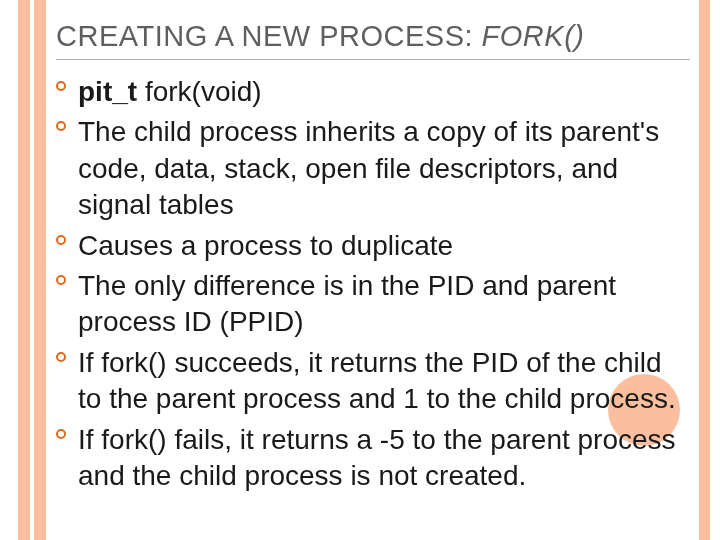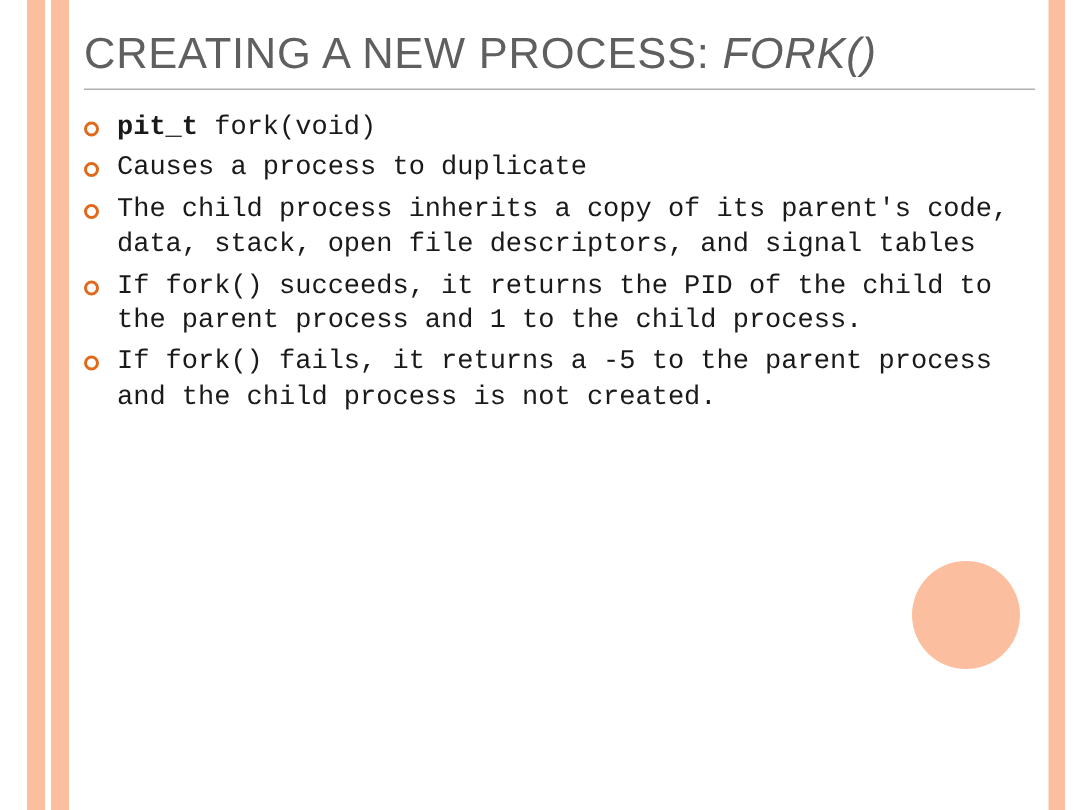--- a/index.html
+++ b/index.html
@@ -53,25 +53,25 @@
   }
   .title .italic { font-style: italic; }
   ul.bullets {
     list-style: none;
     margin: 0;
     padding: 0 6px 0 0;
   }
   ul.bullets li {
     position: relative;
     padding-left: 22px;
-    font-size: 18px;
+    font-size: 28px;
     line-height: 1.3;
     color: #1a1a1a;
     margin: 2px 0 4px 0;
-    font-family: Liberation Mono, monospace;
+    font-family: Liberation Sans, sans-serif;
   }
   ul.bullets li::before {
     content: "";
     position: absolute;
     left: 0;
     top: 7px;
     width: 10px;
     height: 10px;
     border: 2px solid #e06a1c;
     border-radius: 50%;
@@ -88,19 +88,20 @@
   <div class="bar left2"></div>
   <div class="bar right"></div>
   <div class="circle-deco"></div>
 
   <div class="content">
     <h1 class="title">
       <span>CREATING A NEW PROCESS: </span><span class="italic">FORK()</span>
     </h1>
     <ul class="bullets">
       <li><span class="bold">pit_t</span><span> fork(void)</span></li>
+      <li><span class="bold"></span><span>The child process inherits a copy of its parent's code, data, stack, open file descriptors, and signal tables</span></li>
       <li><span class="bold"></span><span>Causes a process to duplicate</span></li>
-      <li><span class="bold"></span><span>The child process inherits a copy of its parent's code, data, stack, open file descriptors, and signal tables</span></li>
+      <li><span class="bold"></span><span>The only difference is in the PID and parent process ID (PPID)</span></li>
       <li><span class="bold"></span><span>If fork() succeeds, it returns the PID of the child to the parent process and 1 to the child process.</span></li>
       <li><span class="bold"></span><span>If fork() fails, it returns a -5 to the parent process and the child process is not created.</span></li>
     </ul>
   </div>
 </div>
 
 </body></html>

